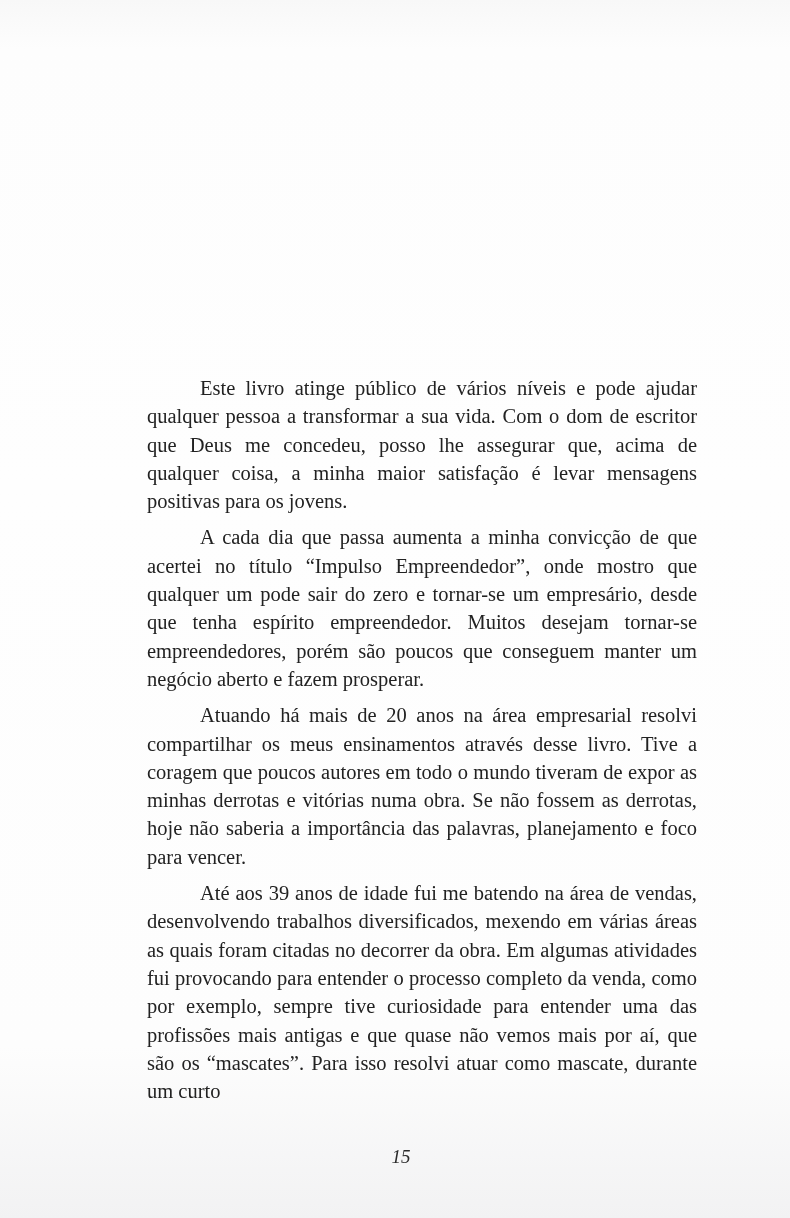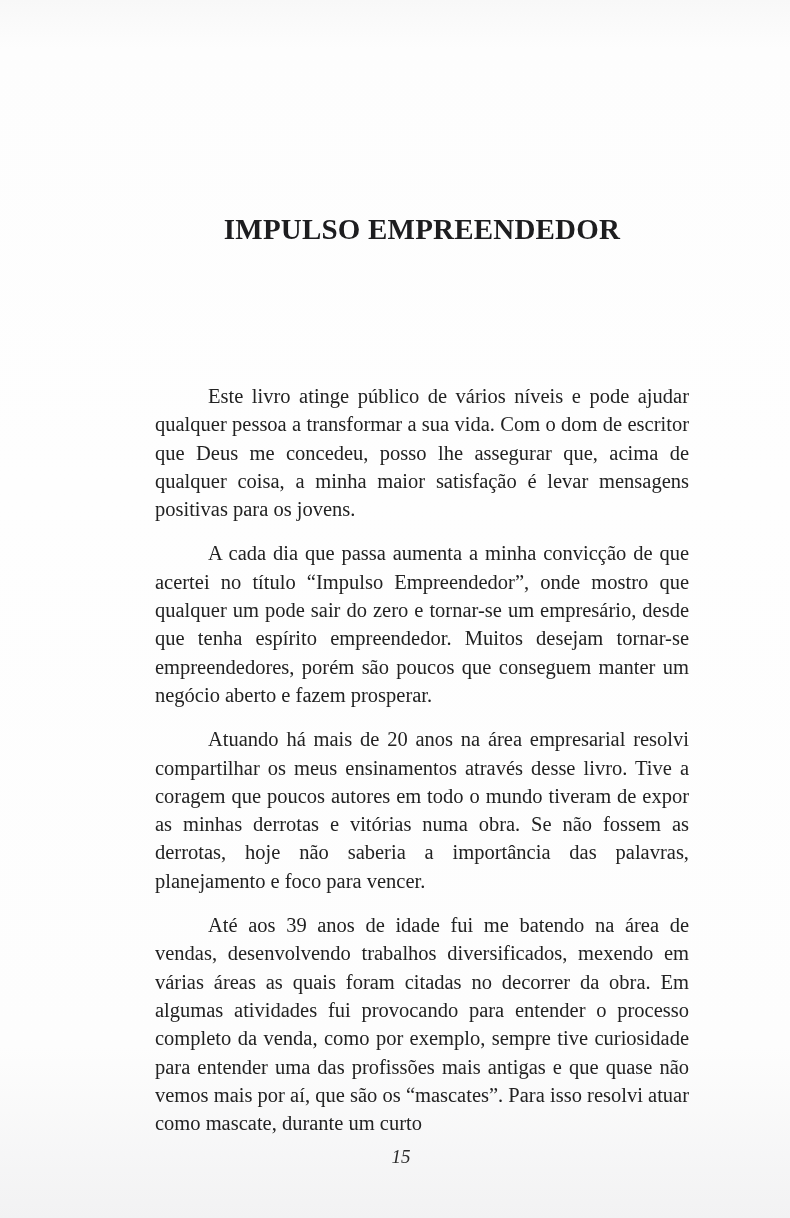--- a/index.html
+++ b/index.html
@@ -43,41 +43,40 @@
     position: absolute;
     top: 366px;
     left: 139px;
     width: 566px;
     font-size: 20.5px;
     line-height: 28.3px;
     text-align: justify;
     hyphens: none;
   }
   .body-text p {
-    margin: 16px;
+    margin: 8px;
     padding: 0;
     text-indent: 53px;
   }
   .folio {
     position: absolute;
     top: 1146px;
     left: 6px;
     width: 790px;
     text-align: center;
     font-style: italic;
     font-size: 19px;
     color: #2a2a2a;
   }
 </style>
 </head>
 <body>
 
 <div class="page">
 
-  <h1 class="title">IMPULSO EMPREENDEDOR</h1>
 
   <div class="body-text">
     <p>Este livro atinge público de vários níveis e pode ajudar qualquer pessoa a transformar a sua vida. Com o dom de escritor que Deus me concedeu, posso lhe assegurar que, acima de qualquer coisa, a minha maior satisfação é levar mensagens positivas para os jovens.</p>
     <p>A cada dia que passa aumenta a minha convicção de que acertei no título “Impulso Empreendedor”, onde mostro que qualquer um pode sair do zero e tornar-se um empresário, desde que tenha espírito empreendedor. Muitos desejam tornar-se empreendedores, porém são poucos que conseguem manter um negócio aberto e fazem prosperar.</p>
     <p>Atuando há mais de 20 anos na área empresarial resolvi compartilhar os meus ensinamentos através desse livro. Tive a coragem que poucos autores em todo o mundo tiveram de expor as minhas derrotas e vitórias numa obra. Se não fossem as derrotas, hoje não saberia a importância das palavras, planejamento e foco para vencer.</p>
     <p>Até aos 39 anos de idade fui me batendo na área de vendas, desenvolvendo trabalhos diversificados, mexendo em várias áreas as quais foram citadas no decorrer da obra. Em algumas atividades fui provocando para entender o processo completo da venda, como por exemplo, sempre tive curiosidade para entender uma das profissões mais antigas e que quase não vemos mais por aí, que são os “mascates”. Para isso resolvi atuar como mascate, durante um curto</p>
   </div>
 
   <div class="folio">15</div>
 

